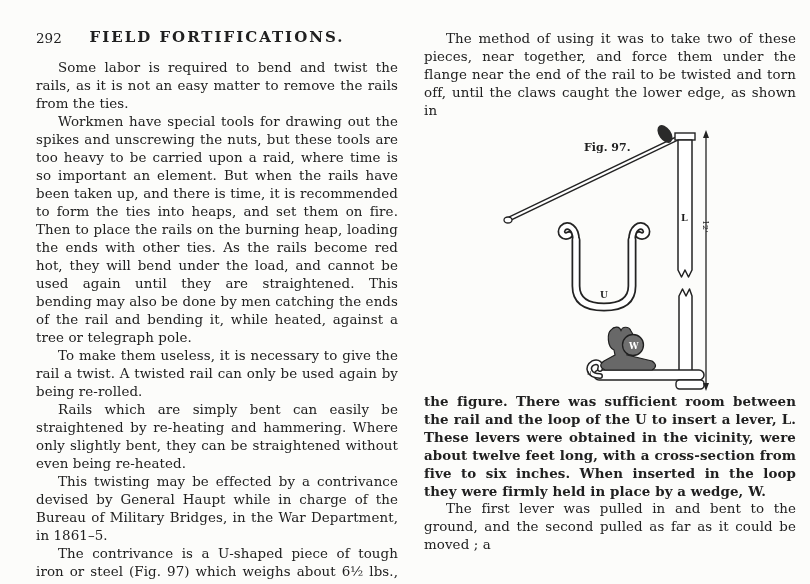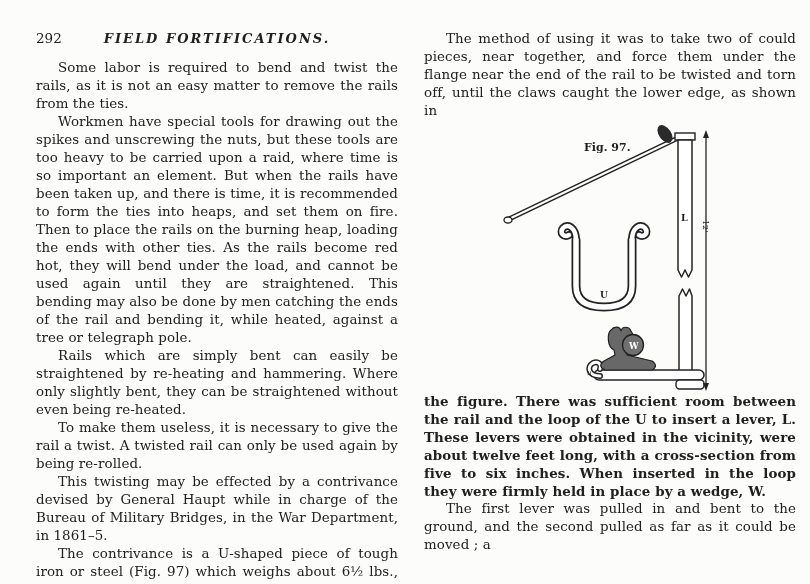--- a/index.html
+++ b/index.html
@@ -9,21 +9,21 @@
     font-family:"DejaVu Serif","Liberation Serif",serif;
   }
   .page{position:absolute;top:30px;}
   .page-left{left:36px;width:362px;}
   .page-right{left:424px;width:372px;}
   .page-header{
     display:flex;align-items:flex-end;justify-content:space-between;
     height:16px;margin-bottom:13px;
   }
   .running-title{
-    font-style:italic;font-weight:bold;font-size:13px;letter-spacing:2px;
+    font-weight:bold;font-size:15px;letter-spacing:2px;
     flex:1;text-align:center;
   }
   .page-num{font-size:13.5px;width:46px;}
   .page-num.left{text-align:left;}
   .page-num.right{text-align:right;padding-right:28px;box-sizing:border-box;}
   .body-text p{
     margin:0;font-size:13.4px;line-height:18px;text-align:justify;
     text-indent:22px;letter-spacing:0.1px;
   }
   .body-text p.noindent{text-indent:0;font-weight:bold;}
@@ -36,30 +36,30 @@
 
 <div class="page page-left">
   <div class="page-header">
     <span class="page-num left">292</span>
     <span class="running-title">FIELD FORTIFICATIONS.</span>
     <span class="page-num"></span>
   </div>
   <div class="body-text">
     <p>Some labor is required to bend and twist the rails, as it is not an easy matter to remove the rails from the ties.</p>
     <p>Workmen have special tools for drawing out the spikes and unscrewing the nuts, but these tools are too heavy to be carried upon a raid, where time is so important an element.  But when the rails have been taken up, and there is time, it is recommended to form the ties into heaps, and set them on fire.  Then to place the rails on the burning heap, loading the ends with other ties.  As the rails become red hot, they will bend under the load, and cannot be used again until they are straightened.  This bending may also be done by men catching the ends of the rail and bending it, while heated, against a tree or telegraph pole.</p>
+    <p>To make them useless, it is necessary to give the rail a twist.  A twisted rail can only be used again by being re-rolled.</p>
     <p>Rails which are simply bent can easily be straightened by re-heating and hammering.  Where only slightly bent, they can be straightened without even being re-heated.</p>
-    <p>To make them useless, it is necessary to give the rail a twist.  A twisted rail can only be used again by being re-rolled.</p>
     <p>This twisting may be effected by a contrivance devised by General Haupt while in charge of the Bureau of Military Bridges, in the War Department, in 1861–5.</p>
     <p>The contrivance is a U-shaped piece of tough iron or steel (Fig. 97) which weighs about 6½ lbs., and having its ends turned up into claws.</p>
   </div>
 </div>
 
 <div class="page page-right">
   <div class="body-text">
-    <p>The method of using it was to take two of could pieces, near together, and force them under the flange near the end of the rail to be twisted and torn off, until the claws caught the lower edge, as shown in</p>
+    <p>The method of using it was to take two of these pieces, near together, and force them under the flange near the end of the rail to be twisted and torn off, until the claws caught the lower edge, as shown in</p>
 
     <div class="figure-block">
       <svg width="372" height="268" viewBox="0 0 372 268">
 
         <text x="160" y="27" class="fig-caption" font-size="11" font-weight="bold" fill="#1f1f1f">Fig. 97.</text>
 
         <g>
           <line x1="83" y1="96" x2="254" y2="14" stroke="#232323" stroke-width="5" stroke-linecap="round"></line>
           <line x1="85" y1="95" x2="252" y2="15" stroke="#ffffff" stroke-width="2"></line>
           <ellipse cx="84" cy="96" rx="4" ry="3" fill="#ffffff" stroke="#232323" stroke-width="1.3"></ellipse>

